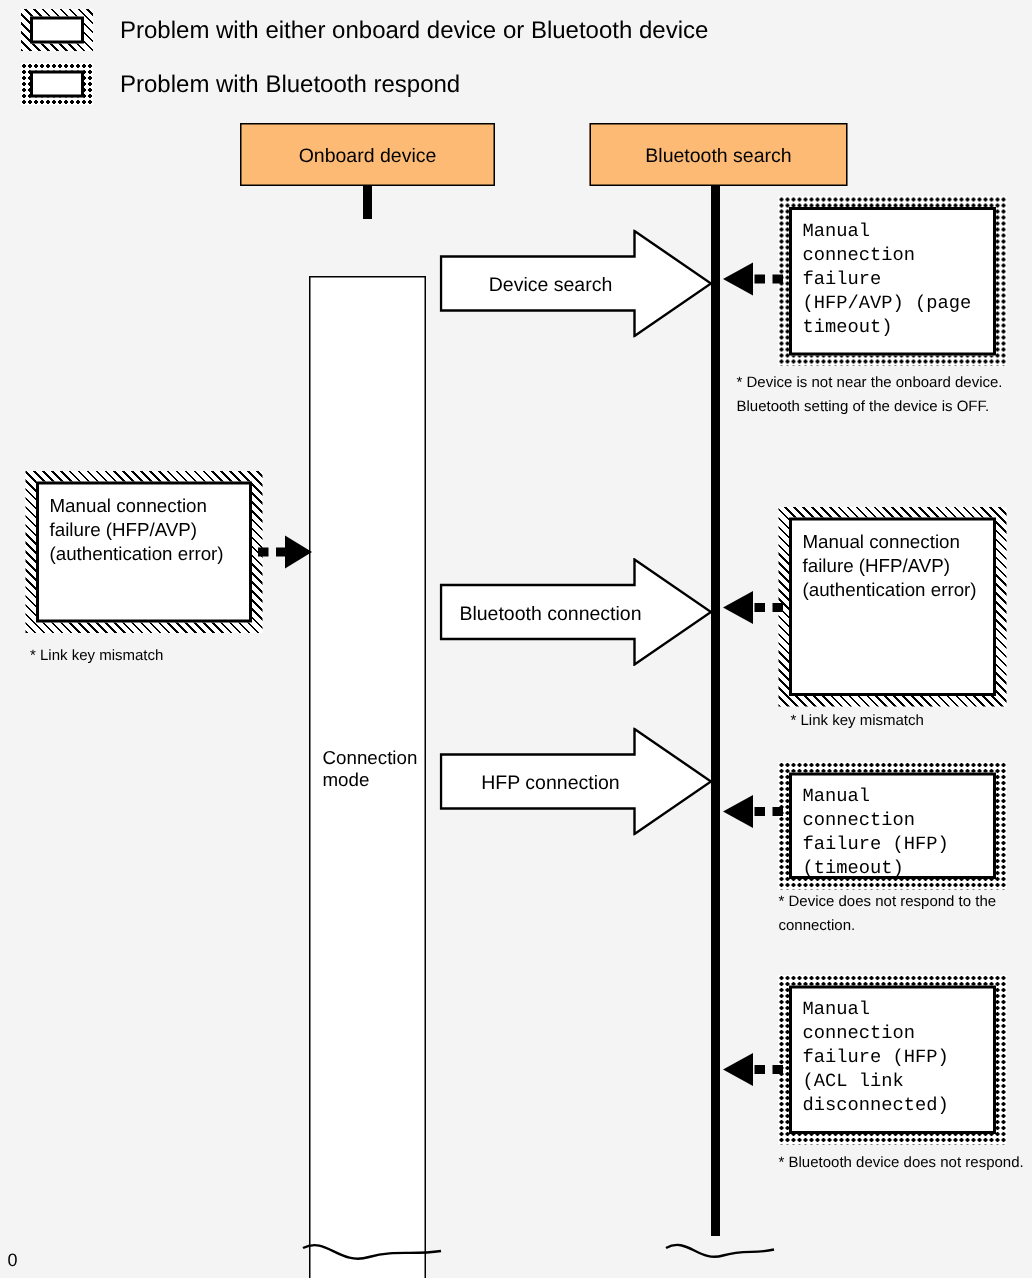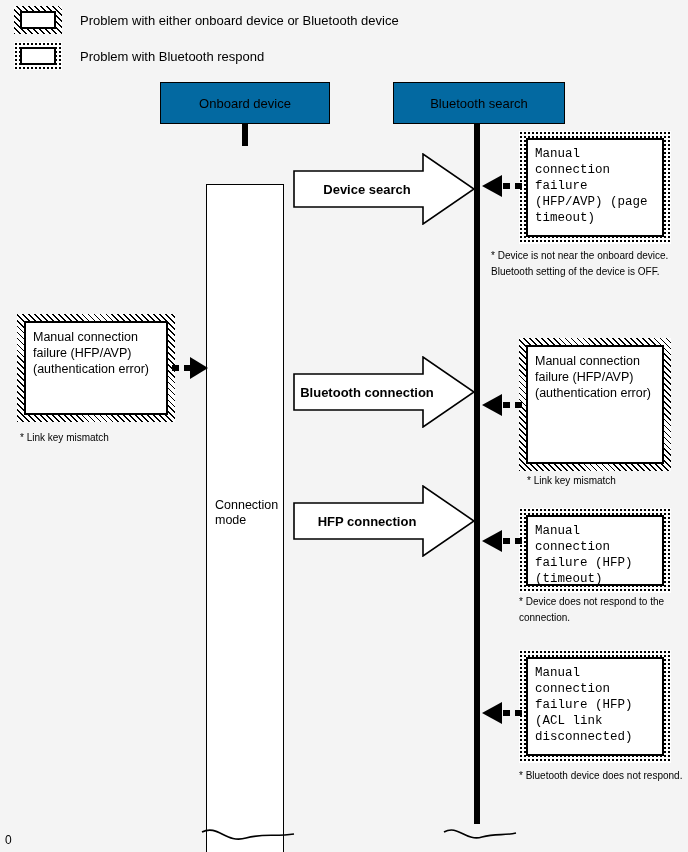--- a/index.html
+++ b/index.html
@@ -32,26 +32,26 @@
   }
   .dots{
     background-color:#fff;
     background-image:
       radial-gradient(#000 42%, rgba(0,0,0,0) 46%);
     background-size:4px 4px;
     background-position:0 0;
     font-family:Liberation Mono, monospace;
   }
   .legend-text{
-    margin-left:18px;font-size:13px;line-height:15px;white-space:nowrap;
+    margin-left:18px;font-size:16px;line-height:15px;white-space:nowrap;
   }
 
   
   .headbox{
-    position:absolute;background:#0369a1;border:1.4px solid #000;
+    position:absolute;background:#fdba74;border:1.4px solid #000;
     box-sizing:border-box;display:flex;align-items:center;
     justify-content:center;font-size:13px;
   }
   .lifeline-thick{position:absolute;background:#000;width:6px;}
   .stub{position:absolute;background:#000;width:6px;}
 
   
   .activation{
     position:absolute;background:#fff;border:1.4px solid #000;
     box-sizing:border-box;
@@ -61,21 +61,20 @@
   }
 
   
   .blockarrow{position:absolute;}
   .blockarrow svg{display:block;}
   .blockarrow .txt{
     position:absolute;top:0;left:0;width:100%;height:100%;
     display:flex;align-items:center;justify-content:center;
     font-size:13px;padding-right:34px;box-sizing:border-box;
     pointer-events:none;
-    font-weight:bold;
   }
 
   
   .pbox{position:absolute;box-sizing:border-box;padding:7px;}
   .pbox .core{
     width:100%;height:100%;box-sizing:border-box;
     background:#fff;border:2px solid #000;
     padding:6px 7px;font-size:12.5px;line-height:16px;
   }
   .note{position:absolute;font-size:10px;line-height:16px;}
@@ -126,21 +125,21 @@
   <path d="M4,20 C18,12 26,30 42,25 C56,21 64,24 76,21" fill="none" stroke="#000" stroke-width="1.6"></path>
 </svg>
 
 <div class="blockarrow" style="left:293px;top:153px;width:182px;height:72px;">
   <svg width="182" height="72" viewBox="0 0 182 72">
     <polygon points="1,18 130,18 130,1 181,36 130,71 130,54 1,54" fill="#ffffff" stroke="#000000" stroke-width="1.6" stroke-linejoin="miter"></polygon>
   </svg>
   <div class="txt">Device search</div>
 </div>
 
-<div class="blockarrow" style="left:293px;top:356px;width:182px;height:72px;text-align:right;">
+<div class="blockarrow" style="left:293px;top:372px;width:182px;height:72px;text-align:right;">
   <svg width="182" height="72" viewBox="0 0 182 72">
     <polygon points="1,18 130,18 130,1 181,36 130,71 130,54 1,54" fill="#ffffff" stroke="#000000" stroke-width="1.6" stroke-linejoin="miter"></polygon>
   </svg>
   <div class="txt">Bluetooth connection</div>
 </div>
 
 <div class="blockarrow" style="left:293px;top:485px;width:182px;height:72px;">
   <svg width="182" height="72" viewBox="0 0 182 72">
     <polygon points="1,18 130,18 130,1 181,36 130,71 130,54 1,54" fill="#ffffff" stroke="#000000" stroke-width="1.6" stroke-linejoin="miter"></polygon>
   </svg>

